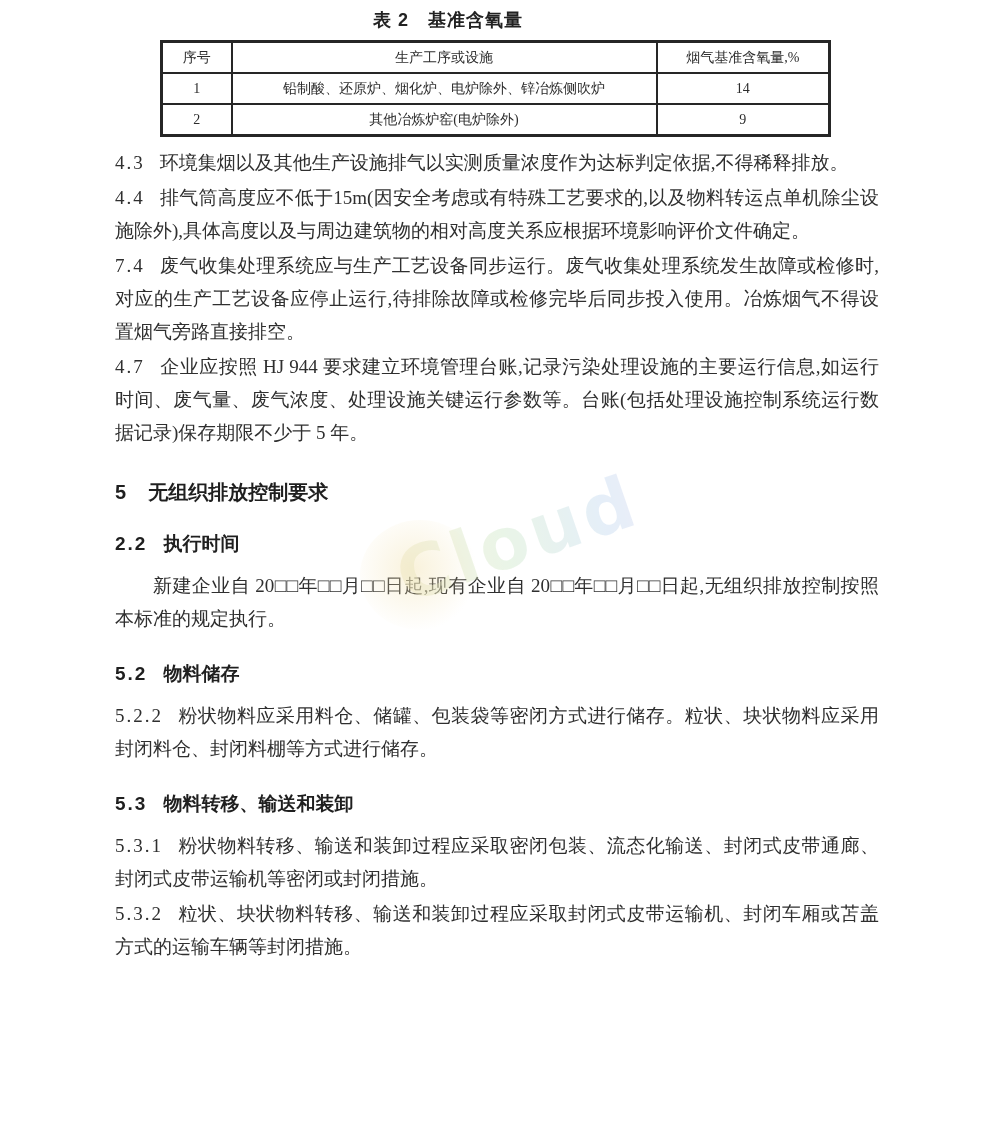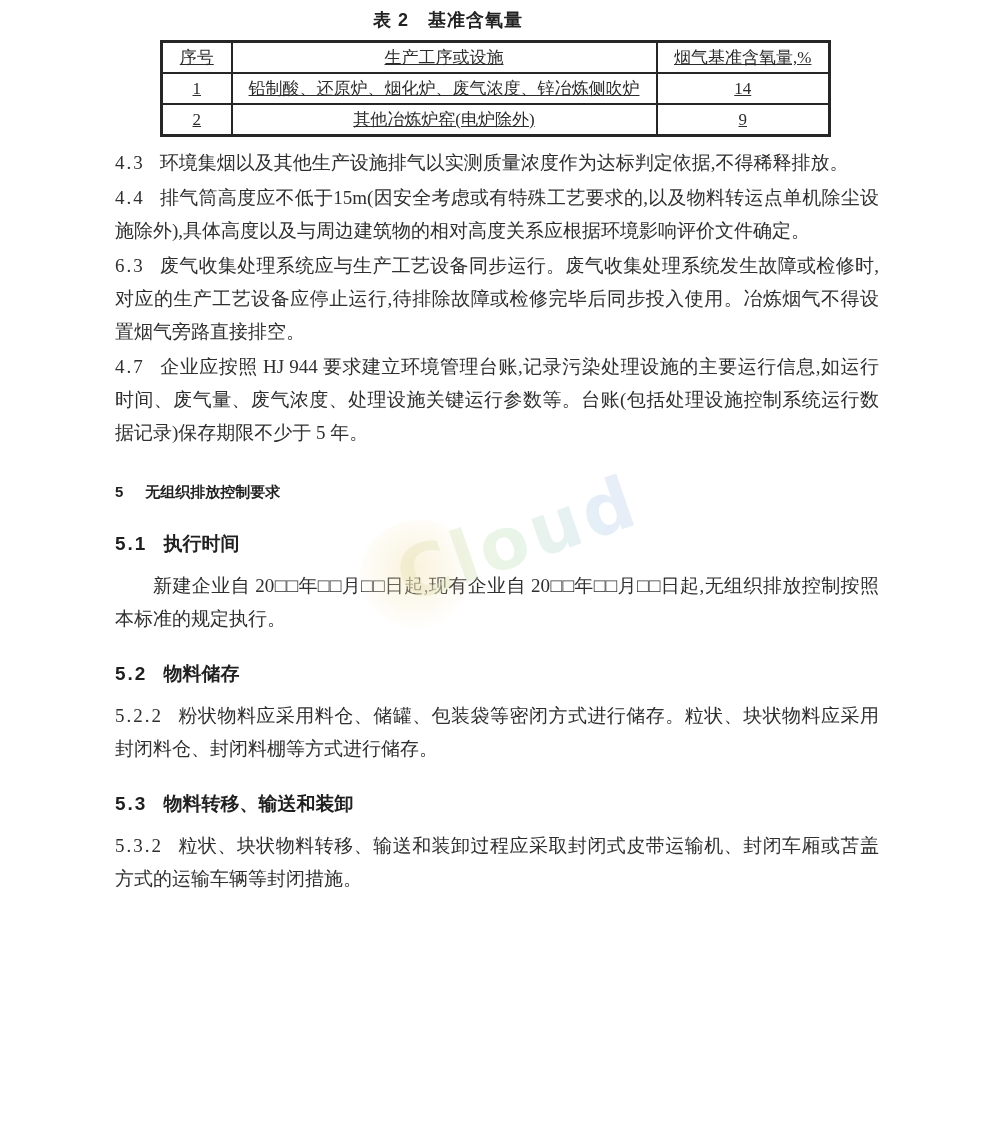--- a/index.html
+++ b/index.html
@@ -20,41 +20,41 @@
     font-family:"Liberation Sans","DejaVu Sans",sans-serif;
     font-weight:700;font-size:18px;letter-spacing:1px;
     margin:2px 0 8px 0;color:#222;
   }
   table.oxy{
     border-collapse:collapse;width:668px;table-layout:fixed;
     border:3px solid #262626;
   }
   table.oxy th, table.oxy td{
     border:2px solid #262626;
-    font-size:17px;text-align:center;vertical-align:middle;
+    font-size:14px;text-align:center;vertical-align:middle;
     padding:4px 6px;height:21px;line-height:21px;
     font-weight:400;color:#2c2c2c;
-    overflow:hidden;white-space:nowrap;text-decoration:underline;
+    overflow:hidden;white-space:nowrap;
   }
   col.c-no{width:70px;}
   col.c-proc{width:425px;}
   col.c-oxy{width:173px;}
   
   .clause{
     margin:2px 0;text-align:justify;
     font-size:19px;line-height:33px;color:#2f2f2f;
   }
   .cnum{
     letter-spacing:2px;margin-right:15px;
     font-family:"Liberation Serif","DejaVu Serif",serif;
     margin-top:44px;
   }
   .h1sec{
     font-family:"Liberation Sans","DejaVu Sans",sans-serif;
-    font-weight:700;font-size:15px;color:#1f1f1f;
+    font-weight:700;font-size:20px;color:#1f1f1f;
     margin:30px 0 0 0;line-height:26px;
   }
   .h2sec{
     font-family:"Liberation Sans","DejaVu Sans",sans-serif;
     font-weight:700;font-size:19px;color:#1f1f1f;
     margin:26px 0 12px 0;line-height:26px;
   }
   .hnum{letter-spacing:2px;margin-right:16px;}
   .h1sec .hnum{margin-right:20px;}
   .indent{ text-indent:2em; }
@@ -93,61 +93,64 @@
           <col class="c-oxy">
         </colgroup>
       <tbody>
           <tr>
         <th>序号</th>
         <th>生产工序或设施</th>
         <th>烟气基准含氧量,%</th>
       </tr>
       <tr>
         <td>1</td>
-        <td>铅制酸、还原炉、烟化炉、废气浓度、锌冶炼侧吹炉</td>
+        <td>铅制酸、还原炉、烟化炉、电炉除外、锌冶炼侧吹炉</td>
         <td>14</td>
       </tr>
       <tr>
         <td>2</td>
         <td>其他冶炼炉窑(电炉除外)</td>
         <td>9</td>
       </tr>
     </tbody>
       </table>
   </div>
 
   <p class="clause firstclause">
     <span class="cnum">4.3</span><span>环境集烟以及其他生产设施排气以实测质量浓度作为达标判定依据,不得稀释排放。</span>
   </p>
   <p class="clause">
     <span class="cnum">4.4</span><span>排气筒高度应不低于15m(因安全考虑或有特殊工艺要求的,以及物料转运点单机除尘设施除外),具体高度以及与周边建筑物的相对高度关系应根据环境影响评价文件确定。</span>
   </p>
   <p class="clause">
-    <span class="cnum">6.3</span><span>废气收集处理系统应与生产工艺设备同步运行。废气收集处理系统发生故障或检修时,对应的生产工艺设备应停止运行,待排除故障或检修完毕后同步投入使用。冶炼烟气不得设置烟气旁路直接排空。</span>
+    <span class="cnum">7.4</span><span>废气收集处理系统应与生产工艺设备同步运行。废气收集处理系统发生故障或检修时,对应的生产工艺设备应停止运行,待排除故障或检修完毕后同步投入使用。冶炼烟气不得设置烟气旁路直接排空。</span>
   </p>
   <p class="clause">
     <span class="cnum">4.7</span><span>企业应按照 HJ 944 要求建立环境管理台账,记录污染处理设施的主要运行信息,如运行时间、废气量、废气浓度、处理设施关键运行参数等。台账(包括处理设施控制系统运行数据记录)保存期限不少于 5 年。</span>
   </p>
 
   <div class="h1sec">
     <span class="hnum">5</span><span>无组织排放控制要求</span>
   </div>
 
   <div class="h2sec">
-    <span class="hnum">5.1</span><span>执行时间</span>
+    <span class="hnum">2.2</span><span>执行时间</span>
   </div>
   <p class="clause indent">新建企业自 20□□年□□月□□日起,现有企业自 20□□年□□月□□日起,无组织排放控制按照本标准的规定执行。</p>
 
   <div class="h2sec">
     <span class="hnum">5.2</span><span>物料储存</span>
   </div>
   <p class="clause">
     <span class="cnum">5.2.2</span><span>粉状物料应采用料仓、储罐、包装袋等密闭方式进行储存。粒状、块状物料应采用封闭料仓、封闭料棚等方式进行储存。</span>
   </p>
 
   <div class="h2sec">
     <span class="hnum">5.3</span><span>物料转移、输送和装卸</span>
   </div>
   <p class="clause">
+    <span class="cnum">5.3.1</span><span>粉状物料转移、输送和装卸过程应采取密闭包装、流态化输送、封闭式皮带通廊、封闭式皮带运输机等密闭或封闭措施。</span>
+  </p>
+  <p class="clause">
     <span class="cnum">5.3.2</span><span>粒状、块状物料转移、输送和装卸过程应采取封闭式皮带运输机、封闭车厢或苫盖方式的运输车辆等封闭措施。</span>
   </p>
 
 </div>
 
 </body></html>

